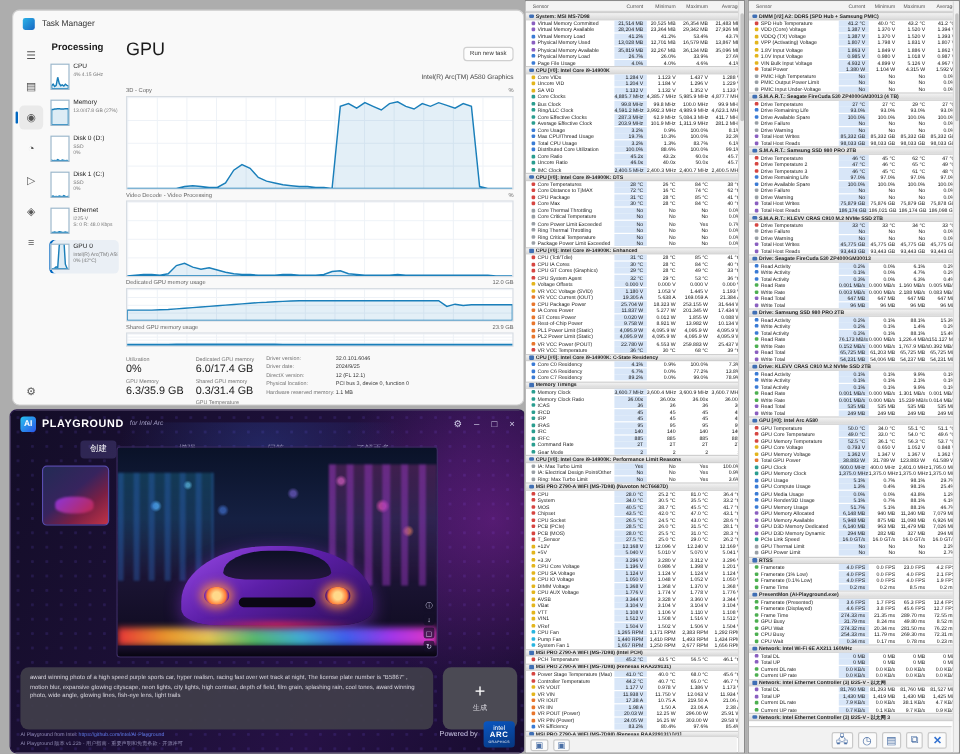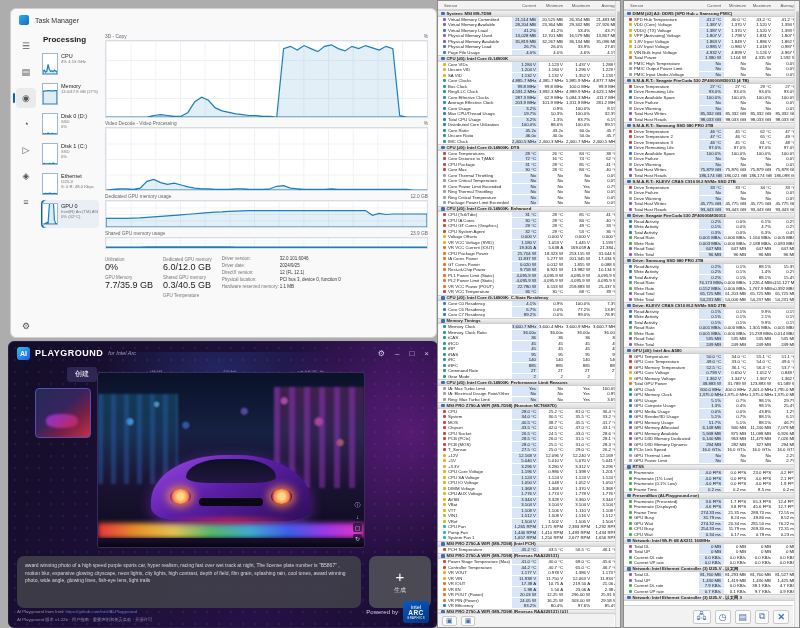--- a/index.html
+++ b/index.html
@@ -246,20 +246,27 @@
             </svg>
             <div class="si-t">
               <div class="si-n">GPU 0</div>
               <div class="si-s">Intel(R) Arc(TM) A580 Graphics</div>
               <div class="si-s">0% (42°C)</div>
             </div>
           </div>
         </div>
     </div>
     <div class="tm-main">
+      <div class="tm-main-h">
+        <span class="gpu-title">GPU</span>
+        <span class="gpu-right">
+          <span class="runnew">Run new task</span><br>
+          <span class="gpu-name">Intel(R) Arc(TM) A580 Graphics</span>
+        </span>
+      </div>
       <div id="tm-charts">
           <div class="ch-h">
             <span>3D - Copy</span>
             <span>%</span>
           </div>
           <div class="ch" style="height: 78px;">
             <svg viewBox="0 0 100 100" preserveAspectRatio="none">
               <path d="M0,100 L0.00,100.00 L2.13,100.00 L4.26,100.00 L6.38,100.00 L8.51,100.00 L10.64,100.00 L12.77,100.00 L14.89,98.00 L17.02,97.00 L19.15,98.00 L21.28,99.00 L23.40,99.00 L25.53,94.00 L27.66,80.00 L29.79,74.00 L31.91,78.00 L34.04,88.00 L36.17,92.00 L38.30,94.00 L40.43,96.00 L42.55,97.00 L44.68,98.00 L46.81,98.00 L48.94,99.00 L51.06,99.00 L53.19,100.00 L55.32,10.00 L57.45,7.00 L59.57,12.00 L61.70,6.00 L63.83,10.00 L65.96,14.00 L68.09,7.00 L70.21,5.00 L72.34,10.00 L74.47,13.00 L76.60,7.00 L78.72,10.00 L80.85,6.00 L82.98,9.00 L85.11,12.00 L87.23,7.00 L89.36,10.00 L91.49,98.00 L93.62,100.00 L95.74,100.00 L97.87,100.00 L100.00,100.00 L100,100 Z" fill="rgba(26,127,186,.12)" stroke="#1a7fba" stroke-width="1.2" vector-effect="non-scaling-stroke"></path>
             </svg>
           </div>
@@ -289,27 +296,27 @@
             <svg viewBox="0 0 100 100" preserveAspectRatio="none">
               <path d="M0,100 L0.00,90.00 L2.13,90.00 L4.26,90.00 L6.38,90.00 L8.51,90.00 L10.64,90.00 L12.77,89.00 L14.89,89.00 L17.02,88.00 L19.15,88.00 L21.28,88.00 L23.40,88.00 L25.53,88.00 L27.66,88.00 L29.79,88.00 L31.91,88.00 L34.04,88.00 L36.17,89.00 L38.30,89.00 L40.43,90.00 L42.55,90.00 L44.68,90.00 L46.81,90.00 L48.94,90.00 L51.06,90.00 L53.19,90.00 L55.32,90.00 L57.45,90.00 L59.57,90.00 L61.70,90.00 L63.83,90.00 L65.96,90.00 L68.09,90.00 L70.21,90.00 L72.34,90.00 L74.47,90.00 L76.60,90.00 L78.72,90.00 L80.85,90.00 L82.98,90.00 L85.11,90.00 L87.23,90.00 L89.36,90.00 L91.49,90.00 L93.62,90.00 L95.74,90.00 L97.87,90.00 L100.00,90.00 L100,100 Z" fill="rgba(26,127,186,.12)" stroke="#1a7fba" stroke-width="1.2" vector-effect="non-scaling-stroke"></path>
             </svg>
           </div>
         </div>
       <div class="tm-stats" id="tm-stats">
           <div>
             <div class="stat-l">Utilization</div>
             <div class="stat-v">0%</div>
             <div class="stat-l">GPU Memory</div>
-            <div class="stat-v">7.7/35.9 GB</div>
+            <div class="stat-v">6.3/35.9 GB</div>
           </div>
           <div>
             <div class="stat-l">Dedicated GPU memory</div>
-            <div class="stat-v">6.0/12.0 GB</div>
+            <div class="stat-v">6.0/17.4 GB</div>
             <div class="stat-l">Shared GPU memory</div>
-            <div class="stat-v">0.3/40.5 GB</div>
+            <div class="stat-v">0.3/31.4 GB</div>
             <div class="stat-l">GPU Temperature</div>
           </div>
           <div>
             <div class="info-row">
               <span class="info-l">Driver version:</span>
               <span class="info-v">32.0.101.6046</span>
             </div>
             <div class="info-row">
               <span class="info-l">Driver date:</span>
               <span class="info-v">2024/9/25</span>

